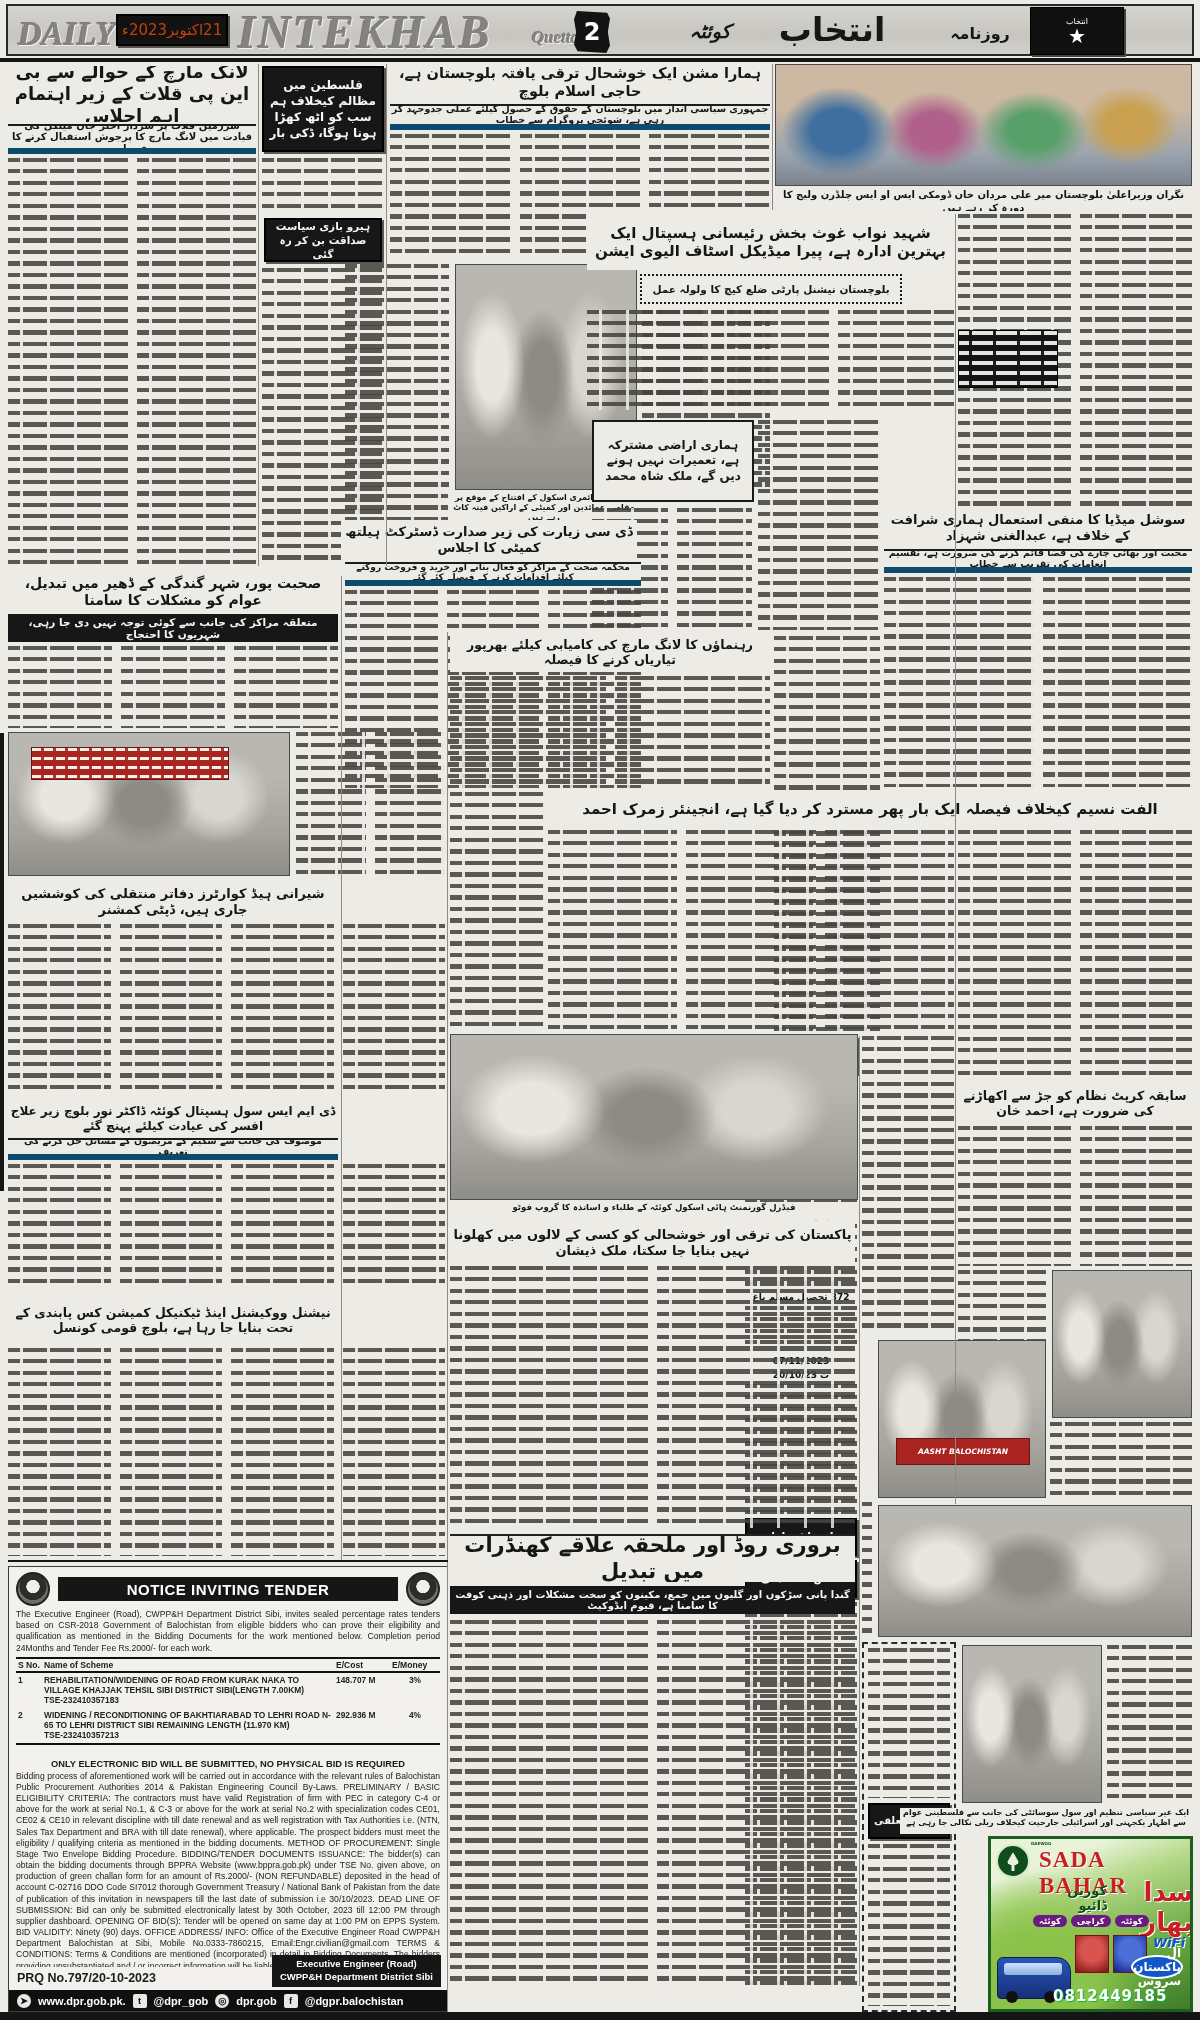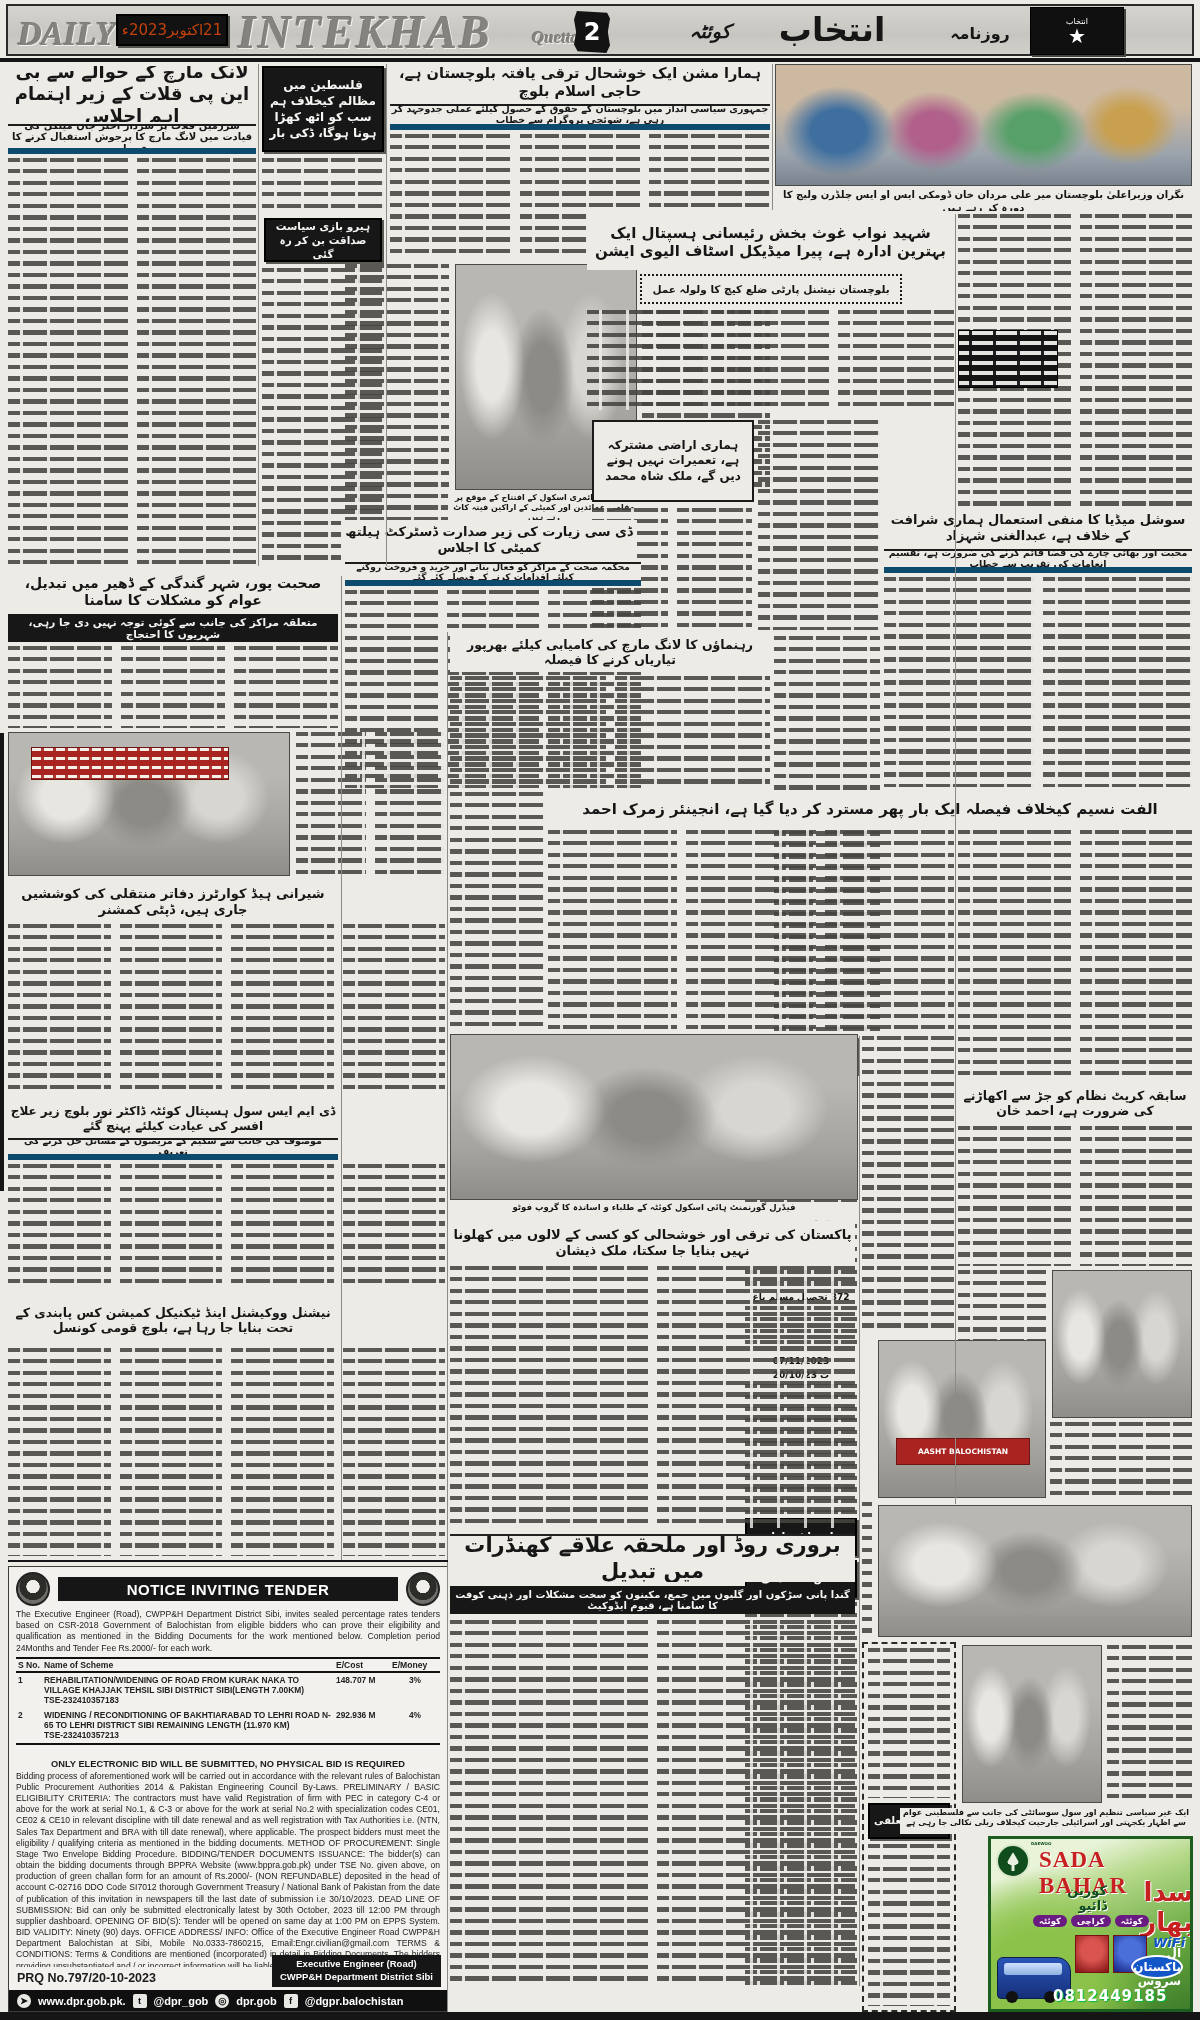--- a/index.html
+++ b/index.html
@@ -37,21 +37,21 @@
       repeating-linear-gradient(180deg,#45443f 0 4px, rgba(0,0,0,0) 4px 11.5px);}
   .txw{opacity:1;background-color:#141414;background-image:
       repeating-linear-gradient(90deg, rgba(20,20,20,0) 0 10px, rgba(20,20,20,.95) 10px 13px, rgba(20,20,20,0) 13px 24px),
       repeating-linear-gradient(180deg,#e4e4e0 0 3.5px, rgba(0,0,0,0) 3.5px 10px);border:1px solid #000;}
   
   .photo{border:1.5px solid #4a4a46;}
   .pbw{background:
       radial-gradient(ellipse 30% 55% at 20% 45%, #e8e6e0 0 28%, transparent 60%),
       radial-gradient(ellipse 28% 50% at 48% 50%, #8d8b85 0 30%, transparent 62%),
       radial-gradient(ellipse 30% 55% at 75% 45%, #d8d6d0 0 28%, transparent 60%),
-      linear-gradient(180deg,#b9b7b1 0 30%,#a5a39d 70%,#8f8d87);}
+      linear-gradient(180deg,#b9b7b1 0 30%,#a5a39d 70%,#8f8d87); font-style: italic;}
   .pcolor{background:
       radial-gradient(ellipse 22% 60% at 15% 55%, #3f6f9f 0 30%, transparent 62%),
       radial-gradient(ellipse 20% 55% at 38% 55%, #b0608a 0 28%, transparent 60%),
       radial-gradient(ellipse 22% 55% at 62% 55%, #58a06a 0 28%, transparent 60%),
       radial-gradient(ellipse 20% 55% at 85% 50%, #c8a050 0 28%, transparent 60%),
       linear-gradient(180deg,#cdb9a2 0 35%,#9aa3ad 75%,#7b848e);}
   .caption{direction:rtl;font-weight:bold;color:#141414;text-align:center;line-height:1.25;overflow:hidden;background:#edebe6;}
   .redbanner{position:absolute;left:8%;top:10%;width:70%;height:22%;background:#a92420;
       background-image:repeating-linear-gradient(90deg, rgba(169,36,32,0) 0 9px, rgba(169,36,32,.9) 9px 12px),
       repeating-linear-gradient(180deg,#f4f0e8 0 3px, rgba(0,0,0,0) 3px 9px);border:1px solid #6d1512;}

